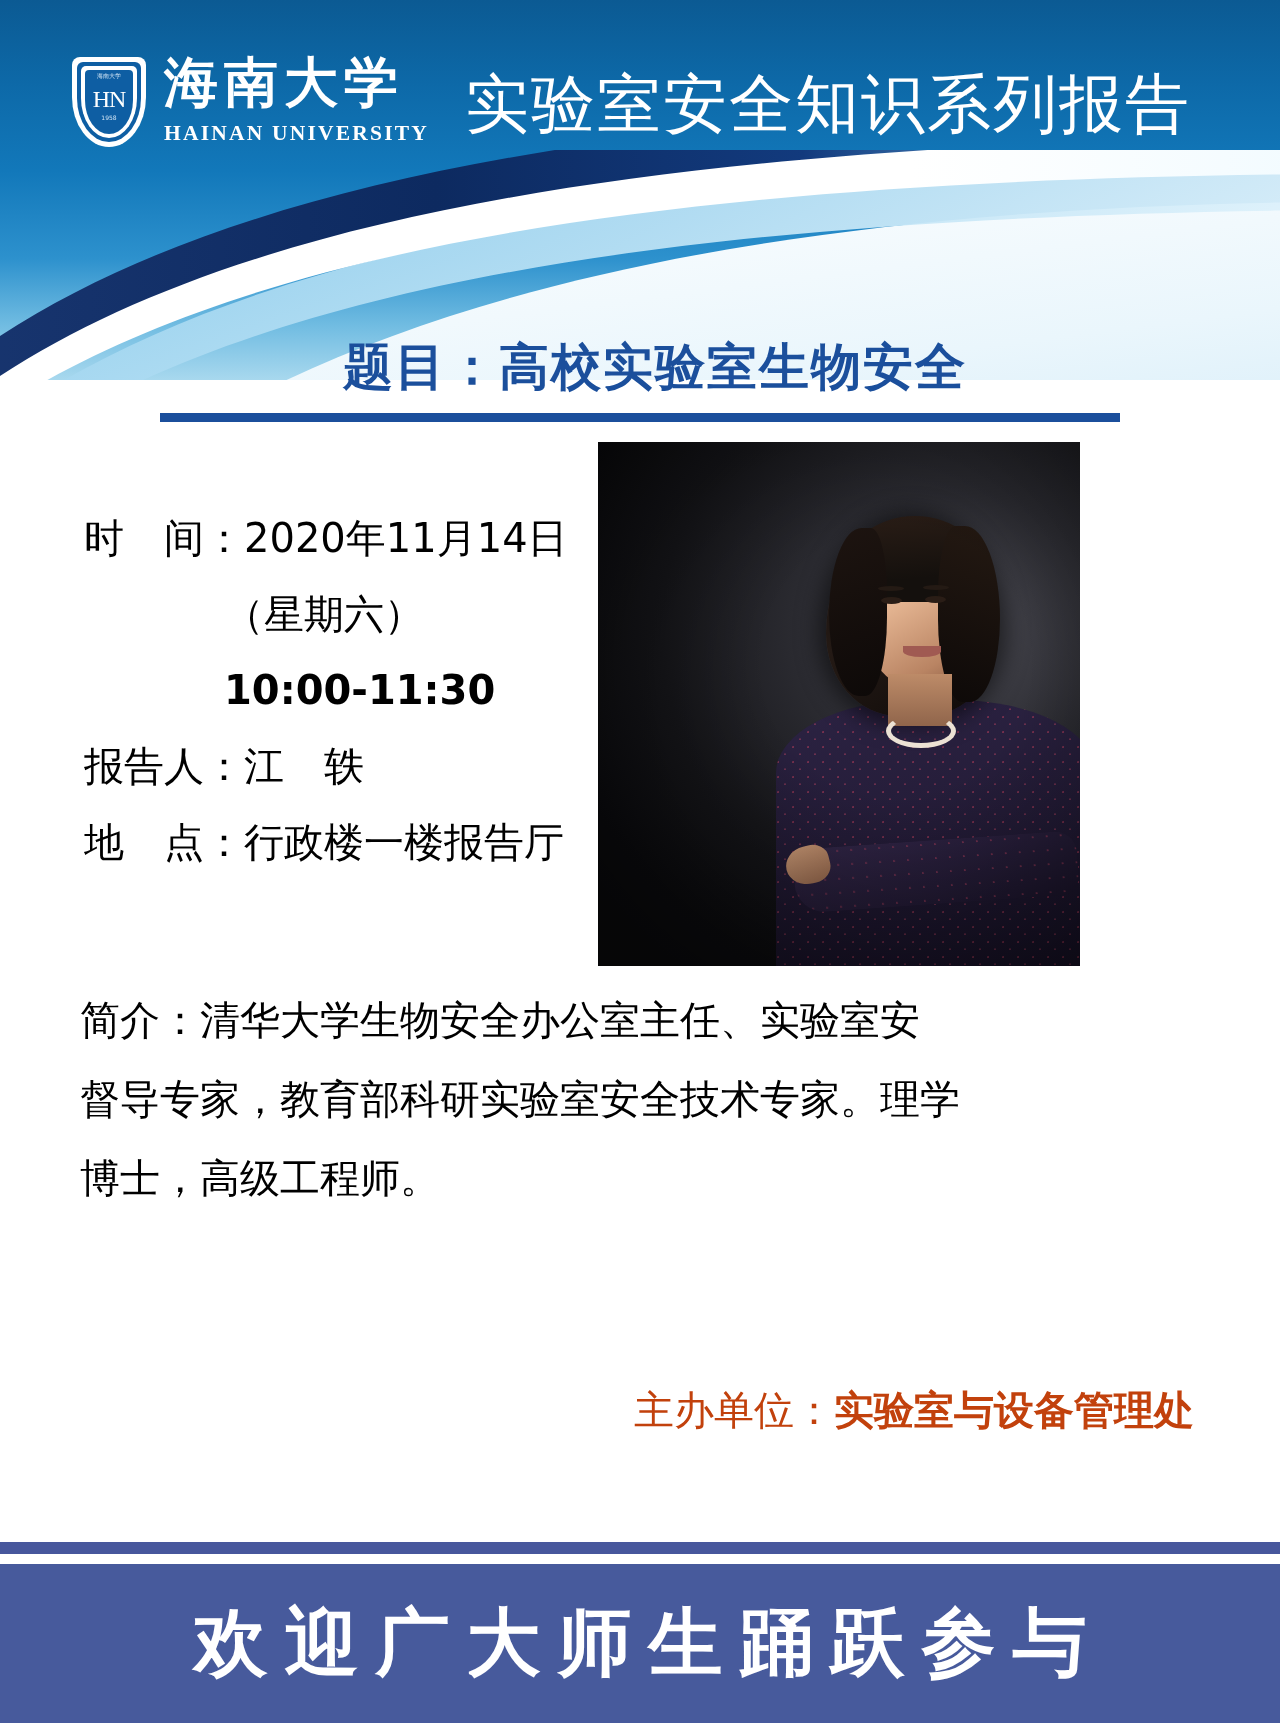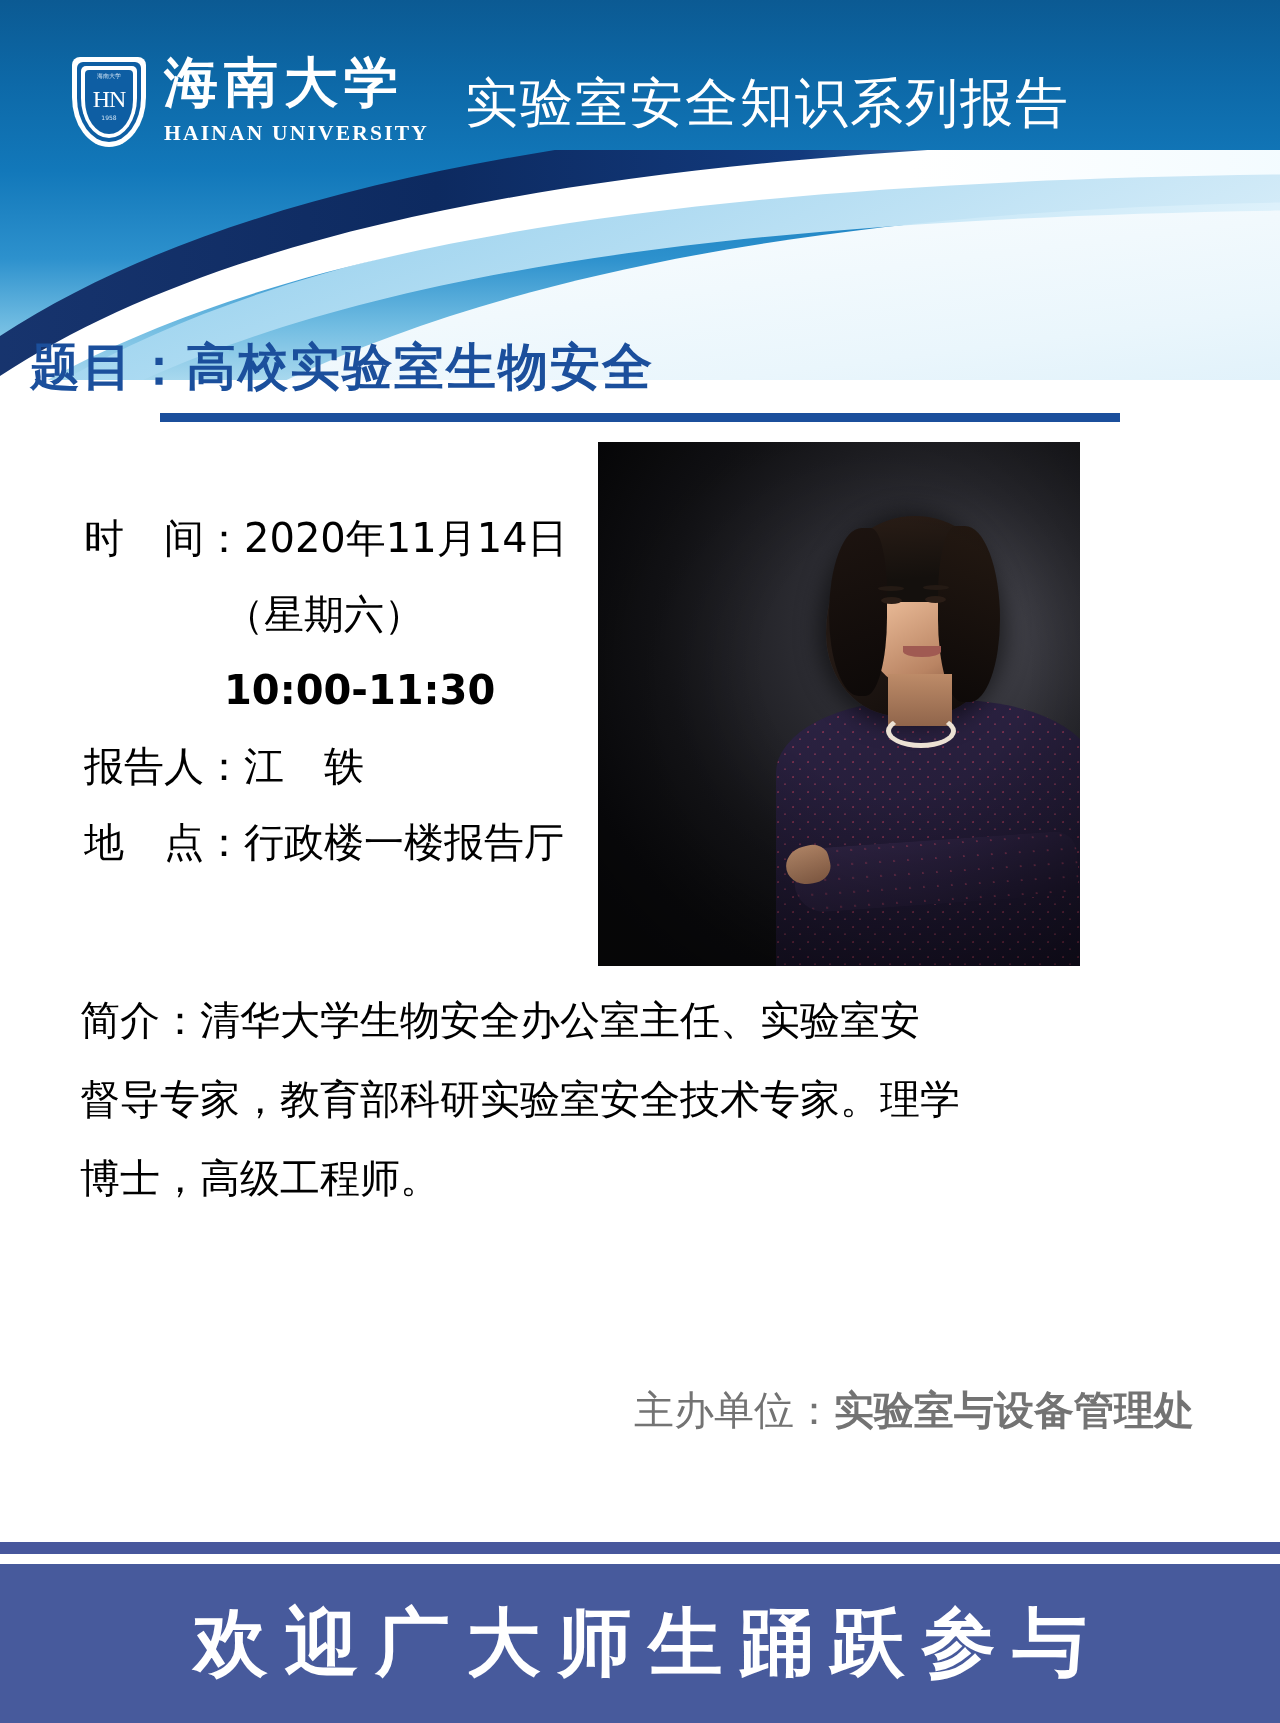--- a/index.html
+++ b/index.html
@@ -126,21 +126,21 @@
     color: #ffffff;
     font-size: 21.5px;
     font-weight: bold;
     letter-spacing: 2.2px;
     font-family: "Liberation Serif", "DejaVu Serif", serif;
     margin-top: 10px;
     white-space: nowrap;
   }
   .header-title {
     color: #ffffff;
-    font-size: 53px;
+    font-size: 64px;
     font-weight: normal;
     letter-spacing: 2px;
     margin-left: 36px;
     white-space: nowrap;
     align-self: center;
     margin-top: 8px;
   }
 
   
   .swoosh {
@@ -153,21 +153,21 @@
   }
 
   
   .title-block {
     position: absolute;
     left: 0; top: 340px;
     width: 1280px;
     z-index: 8;
   }
   .lecture-title {
-    text-align: left;
+    text-align: center;
     color: #1b4f9c;
     font-size: 50px;
     font-weight: bold;
     letter-spacing: 2px;
     line-height: 1.1;
     padding-left: 30px;
   }
   .title-rule {
     margin: 18px auto 0 auto;
     width: 960px;
@@ -359,21 +359,21 @@
     position: absolute;
     left: 0;
     top: 1390px;
     width: 1280px;
     text-align: right;
     padding-right: 86px;
     box-sizing: border-box;
     z-index: 8;
     font-size: 40px;
     line-height: 1;
-    color: #737373;
+    color: #c2410c;
     white-space: nowrap;
   }
   .organizer .org-label { font-weight: normal; }
   .organizer .org-value { font-weight: bold; }
 
   
   .footer-rule {
     position: absolute;
     left: 0;
     top: 1542px;

